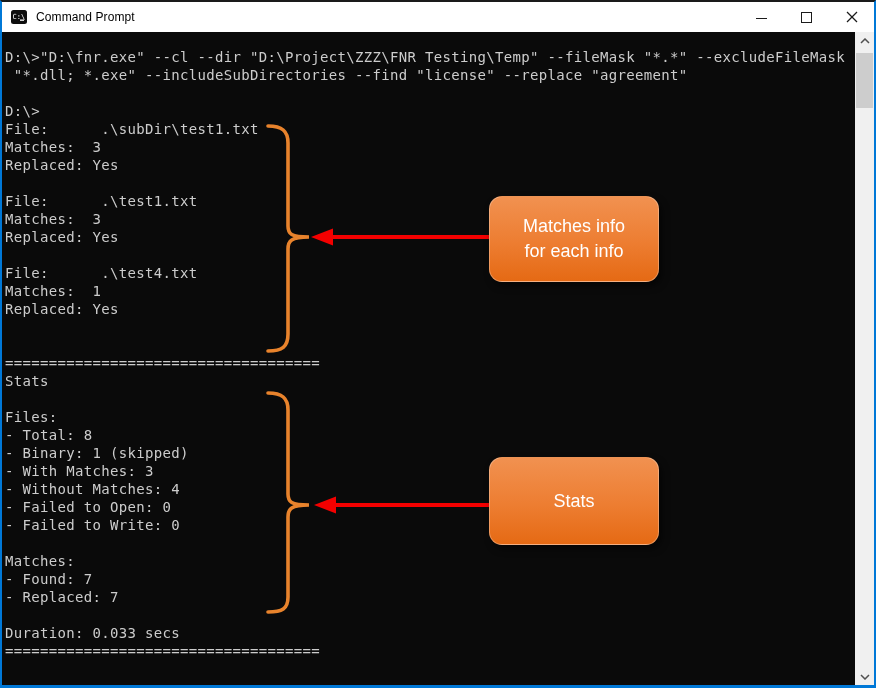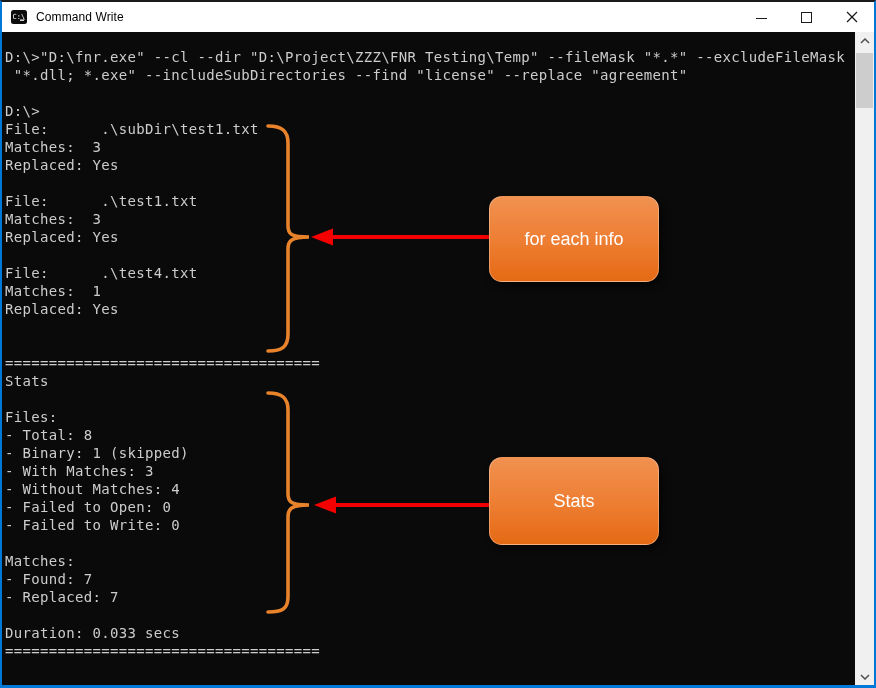--- a/index.html
+++ b/index.html
@@ -49,21 +49,21 @@
 <body>
 
 <div class="window">
 
   <div class="titlebar">
     <svg class="app-icon" width="16" height="14" viewBox="0 0 16 14">
       <rect x="0" y="0" width="16" height="14" rx="2.5" fill="#0d0d0d"></rect>
       <text x="1.5" y="8.5" font-size="7" fill="#ffffff" font-family="DejaVu Sans Mono, monospace">C:\</text>
       <rect x="9" y="9.5" width="4" height="1.3" fill="#ffffff"></rect>
     </svg>
-    <span class="title">Command Write</span>
+    <span class="title">Command Prompt</span>
     <div class="caption-buttons">
       <div class="cap-btn">
         <div class="glyph-min"></div>
       </div>
       <div class="cap-btn">
         <div class="glyph-max"></div>
       </div>
       <div class="cap-btn">
         <svg width="12" height="12" viewBox="0 0 12 12">
           <line x1="1" y1="1" x2="11" y2="11" stroke="#1b1b1b" stroke-width="1.3"></line>
@@ -117,20 +117,21 @@
     </g>
     <g fill="#f40000" style="fill: rgb(244, 0, 0);">
       <rect x="328" y="233" width="159" height="4"></rect>
       <polygon points="309,235 331,226.5 331,243.5"></polygon>
       <rect x="332" y="501" width="155" height="4"></rect>
       <polygon points="312,503 334,494.5 334,511.5"></polygon>
     </g>
   </svg>
 
   <div class="callout callout-1" style="--c1: #f19150;">
+    <div>Matches info</div>
     <div>for each info</div>
   </div>
   <div class="callout callout-2" style="--c2: #e56a14;">
     <div>Stats</div>
   </div>
 
   <div class="scrollbar">
     <div class="sb-btn up">
       <svg width="10" height="6" viewBox="0 0 10 6">
         <polyline points="1,5 5,1 9,5" fill="none" stroke="#505050" stroke-width="1.5"></polyline>

